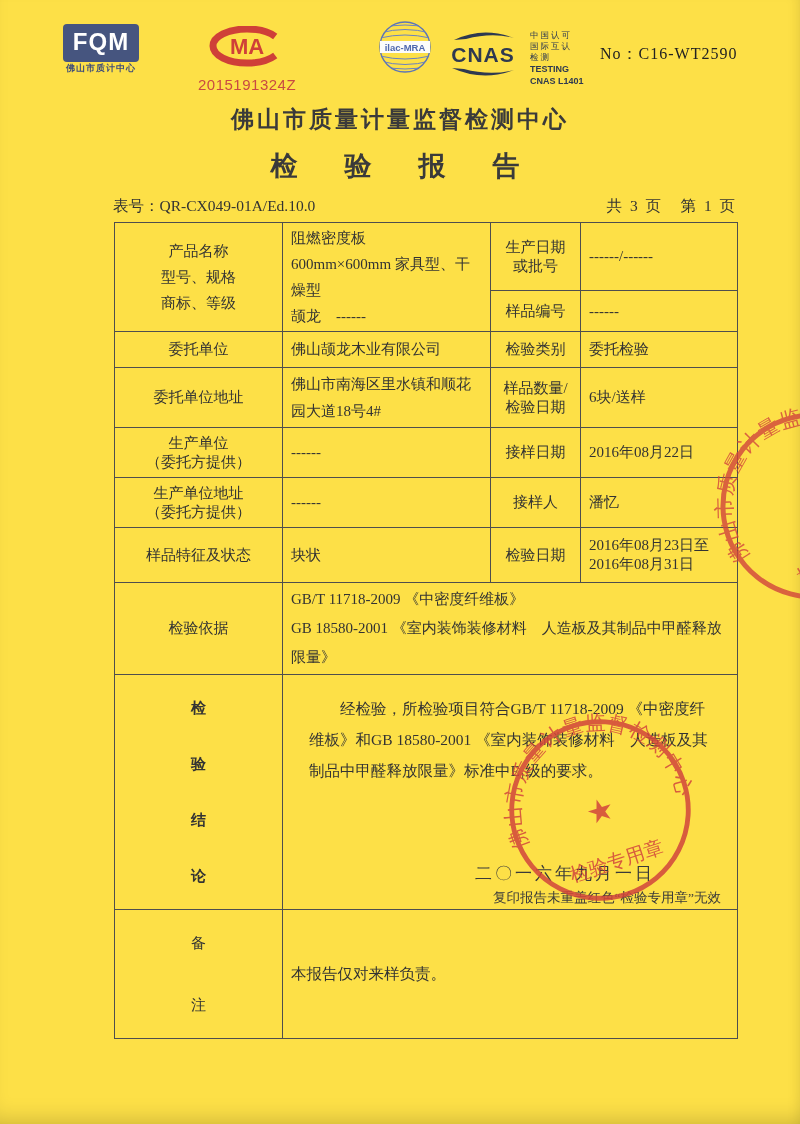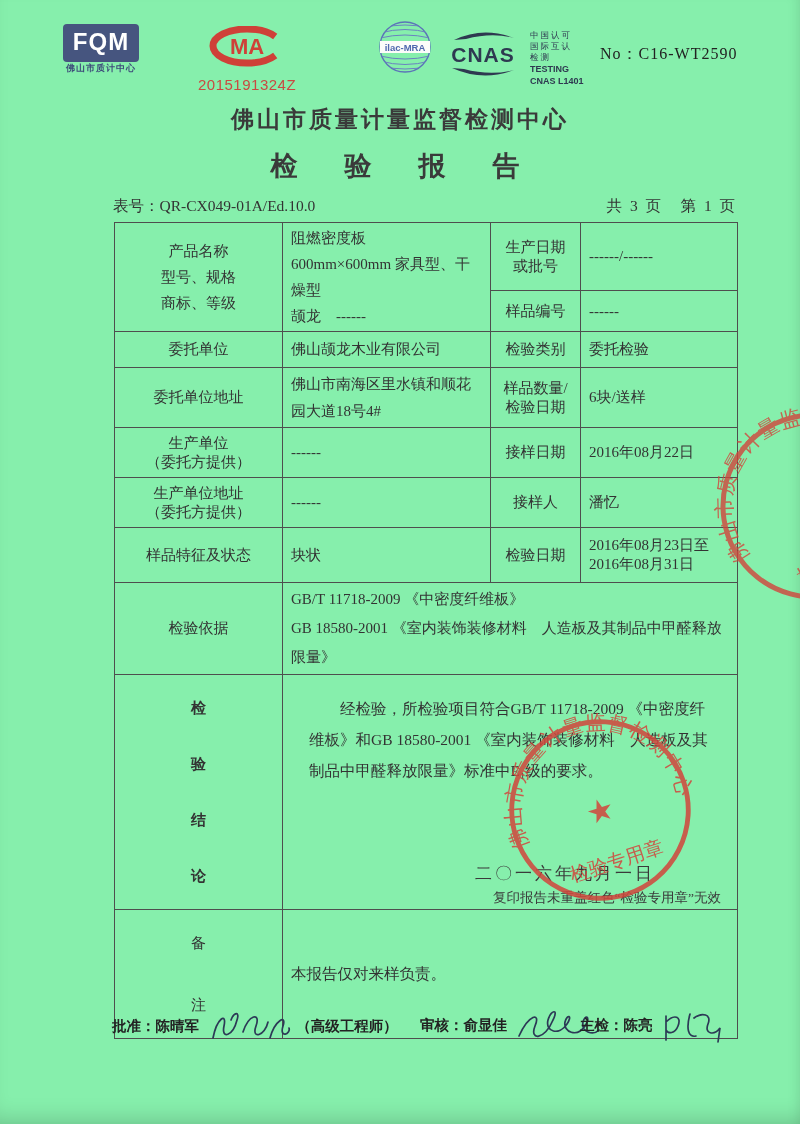--- a/index.html
+++ b/index.html
@@ -1,20 +1,20 @@
 <!DOCTYPE html>
 <html><head>
 <meta charset="utf-8">
 <style>
   * { margin:0; padding:0; box-sizing:border-box; }
   html,body { background:#d8d8d4; }
   body { font-family:"Liberation Serif","DejaVu Serif",serif; }
   .page {
     position:relative; width:800px; height:1124px; margin:0 auto;
-    background:#86efac; overflow:hidden; color:#333;
+    background:#fde047; overflow:hidden; color:#333;
     box-shadow: inset 0 -18px 22px -14px rgba(0,0,0,.18), inset -10px 0 14px -10px rgba(0,0,0,.10);
   }
 
   
   .hdr { position:absolute; left:0; top:0; width:100%; height:105px; }
   .fqm { position:absolute; left:46px; top:24px; width:110px; text-align:center; }
   .fqm-box { display:inline-block; background:#46557f; color:#fff; font-weight:bold;
              font-size:24px; padding:4px 10px 6px; border-radius:4px; letter-spacing:1px;
              font-family:"Liberation Sans",sans-serif; }
   .fqm-cap { font-size:9px; color:#3d4c7a; letter-spacing:1px; font-weight:bold; }
@@ -240,41 +240,20 @@
 
     <tr style="height:129px">
       <td class="lab">
         <div class="vlabel lh-rem">备注</div>
       </td>
       <td class="val remark-cell" colspan="3">本报告仅对来样负责。</td>
     </tr>
   </tbody>
     </table>
 
-  <div class="foot">
-    <div class="grp" style="left:0">
-      <span>批准：</span><span>陈晴军</span>
-      <svg class="sig" width="84" height="44" viewBox="0 0 84 44">
-        <path d="M6,32 C10,12 20,6 17,20 C14,34 26,30 30,14 C33,5 27,6 24,14 M36,26 C42,8 54,6 49,20 C44,34 58,30 61,16 M63,32 C68,14 80,8 76,20 C72,33 84,28 82,22" fill="none" stroke="#2c3a56" stroke-width="1.7" stroke-linecap="round"></path>
-      </svg>
-      <span>（高级工程师）</span>
-    </div>
-    <div class="grp" style="left:308px">
-      <span>审核：</span><span>俞显佳</span>
-      <svg class="sig" width="86" height="42" viewBox="0 0 86 42">
-        <path d="M4,30 C14,8 26,6 20,20 C14,35 30,34 38,14 C44,2 36,4 33,14 C30,26 44,30 52,18 C58,9 52,8 50,16 C48,26 62,32 70,20 C76,10 70,8 68,16 C66,26 78,30 84,24" fill="none" stroke="#2c3a56" stroke-width="1.7" stroke-linecap="round"></path>
-      </svg>
-    </div>
-    <div class="grp" style="left:468px">
-      <span>主检：</span><span>陈亮</span>
-      <svg class="sig" width="64" height="42" viewBox="0 0 64 42">
-        <path d="M6,10 L6,34 M6,16 C14,8 22,10 18,20 C15,28 8,28 6,24 M30,8 C26,22 28,32 36,30 M34,12 C42,6 52,8 48,18 C44,28 54,30 60,22 L58,36" fill="none" stroke="#2c3a56" stroke-width="1.7" stroke-linecap="round"></path>
-      </svg>
-    </div>
-  </div>
 
   <div class="stamp stamp-main">
     <svg viewBox="0 0 200 200">
       <defs>
           <path id="arcA" d="M 33,146 A 82,82 0 1 1 167,146"></path>
         </defs>
       <circle cx="100" cy="100" r="91" fill="none" stroke="currentColor" stroke-width="5"></circle>
       <text font-size="21" fill="currentColor" letter-spacing="1">
         <textPath href="#arcA" startOffset="50%" text-anchor="middle">佛山市质量计量监督检测中心</textPath>
       </text>

